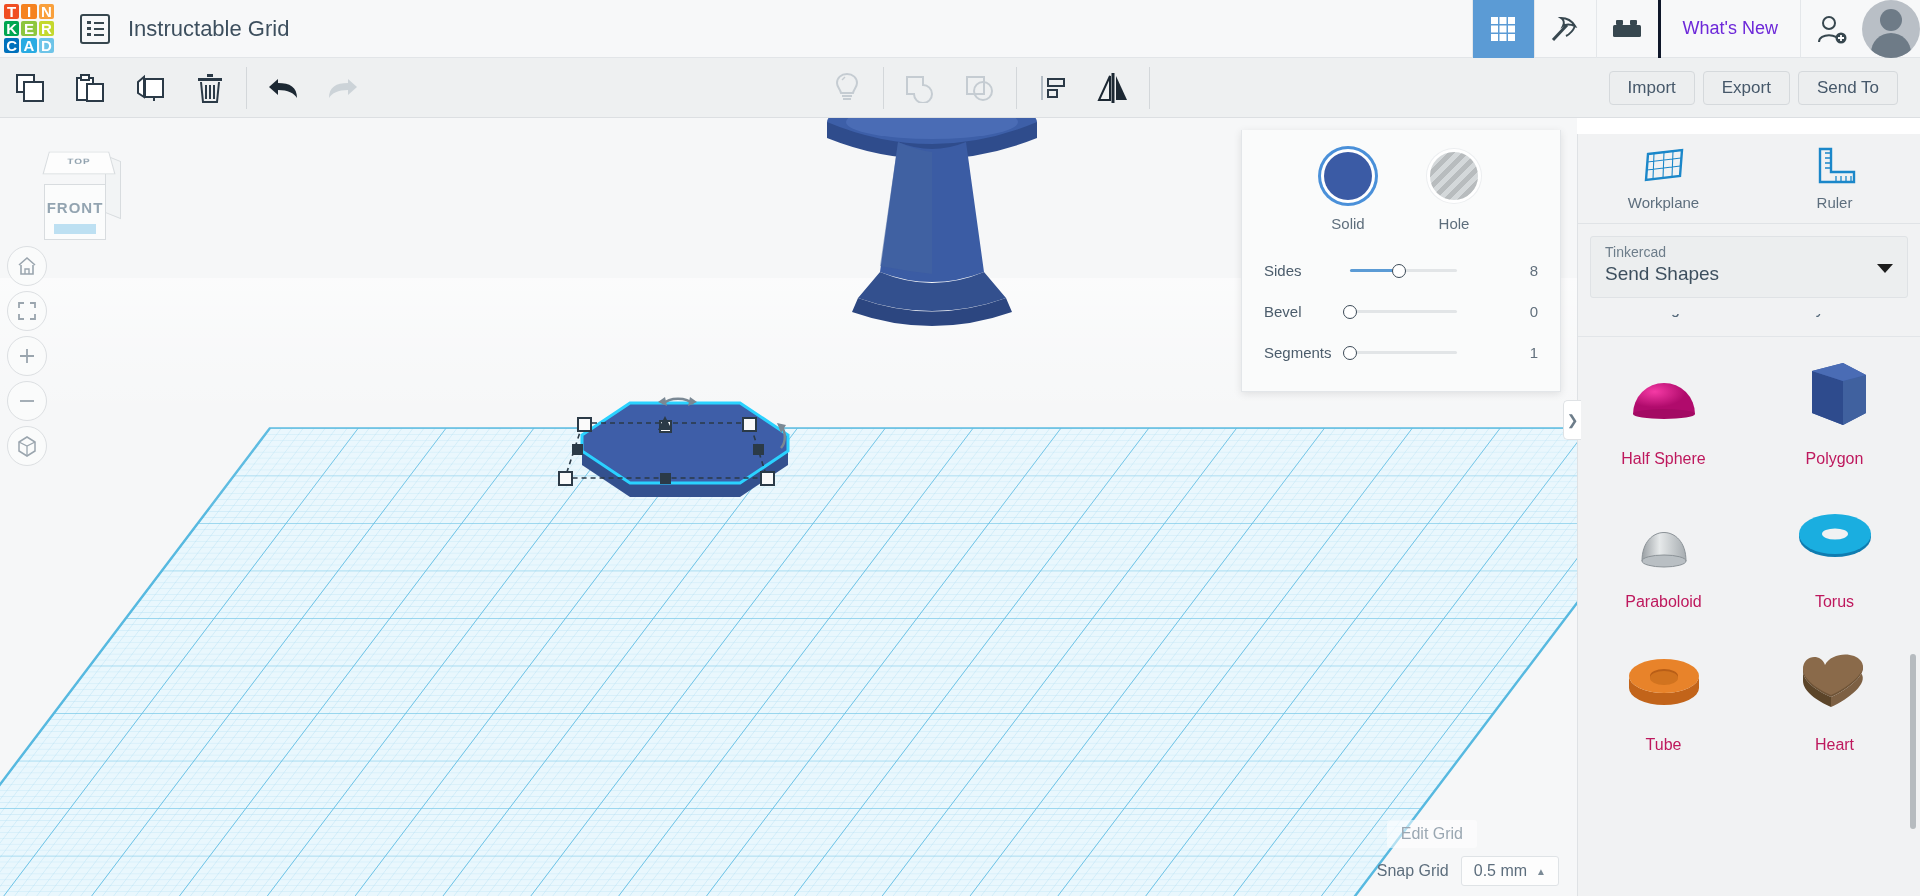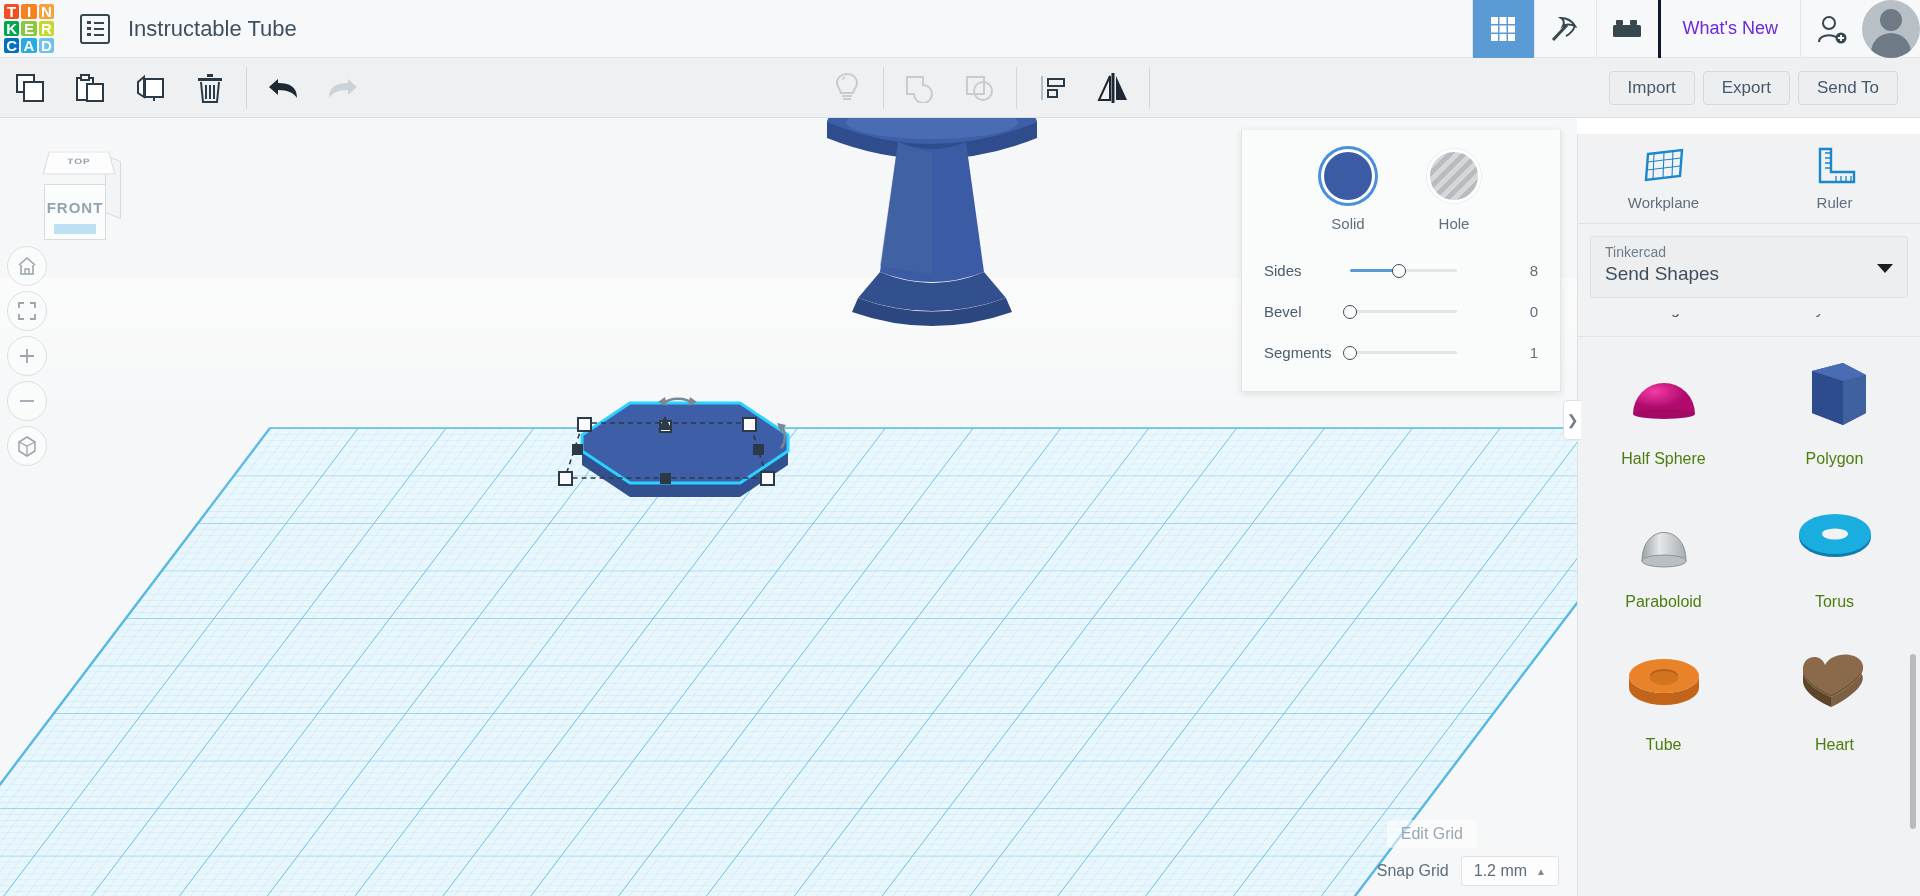--- a/index.html
+++ b/index.html
@@ -154,21 +154,21 @@
   .rp-select .caret { position:absolute; right:14px; top:50%; margin-top:-3px;
     width:0; height:0; border-left:8px solid transparent;
     border-right:8px solid transparent; border-top:9px solid #1d1d1d; }
   .rp-grid { position:absolute; left:0; top:180px; right:0; bottom:0;
     overflow:hidden; }
   .rp-row { display:flex; }
   .rp-cell { width:50%; height:143px; display:flex; flex-direction:column;
     align-items:center; justify-content:flex-end; padding-bottom:12px; cursor:pointer; }
   .rp-cell .thumb { flex:1; display:flex; align-items:center; justify-content:center;
     width:100%; }
-  .rp-cell .name { font-size:16px; color:#4d7c0f; }
+  .rp-cell .name { font-size:16px; color:#be185d; }
   .rp-cut { height:22px; overflow:hidden; position:relative; }
   .rp-cut .cutrow { display:flex; position:absolute; top:-14px; left:0; right:0; }
   .rp-cut .cutrow div { width:50%; text-align:center; font-size:16px; color:#55697a; }
   .rp-divider { height:1px; background:#e2e5e8; }
   .rp-scroll { position:absolute; right:4px; top:520px; width:6px; height:175px;
     background:#b6bbbf; border-radius:3px; }
   .panel-toggle { position:absolute; left:1563px; top:400px; width:18px;
     height:40px; background:#fff; border:1px solid #dfe2e5; border-right:none;
     border-radius:5px 0 0 5px; display:flex; align-items:center;
     justify-content:center; cursor:pointer; z-index:30;
@@ -194,21 +194,21 @@
 
     <div class="doc-icon">
       <i></i>
         <i></i>
         <i></i>
         <b></b>
         <b></b>
         <b></b>
     </div>
 
-    <div class="proj-title">Instructable Tube</div>
+    <div class="proj-title">Instructable Grid</div>
 
     <div class="topright">
       <div class="tr-btn active">
         <svg width="28" height="28" viewBox="0 0 28 28">
           <rect x="2" y="2" width="7" height="7" fill="#fff"></rect>
             <rect x="10.5" y="2" width="7" height="7" fill="#fff"></rect>
             <rect x="19" y="2" width="7" height="7" fill="#fff"></rect>
           <rect x="2" y="10.5" width="7" height="7" fill="#fff"></rect>
             <rect x="10.5" y="10.5" width="7" height="7" fill="#fff"></rect>
             <rect x="19" y="10.5" width="7" height="7" fill="#fff"></rect>
@@ -429,21 +429,21 @@
           <path d="M10 1 L18 6 V15 L10 20 L2 15 V6 Z" stroke="#9aa5ae" stroke-width="1.5" fill="none"></path>
           <path d="M2 6 L10 10 L18 6 M10 10 v10" stroke="#9aa5ae" stroke-width="1.3" fill="none"></path>
         </svg>
       </div>
     </div>
 
     <div class="edit-grid">Edit Grid</div>
     <div class="snapbar">
       <span>Snap Grid</span>
       <div class="snap-val">
-        <span>1.2 mm</span>
+        <span>0.5 mm</span>
         <em>▲</em>
       </div>
     </div>
   </div>
 
   <div class="inspector">
 
     <div class="insp-body">
       <div class="swatches">
         <div class="sw solid">

